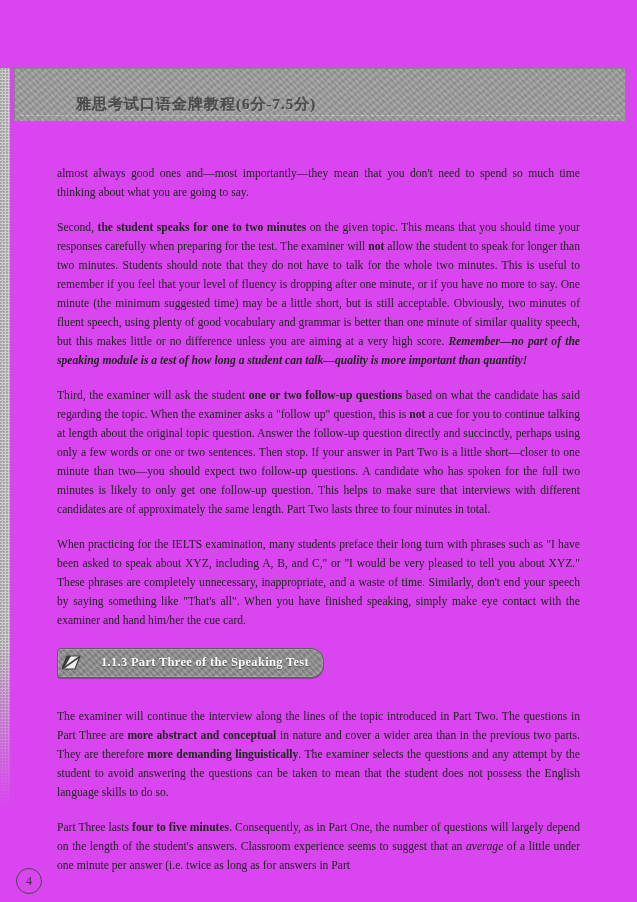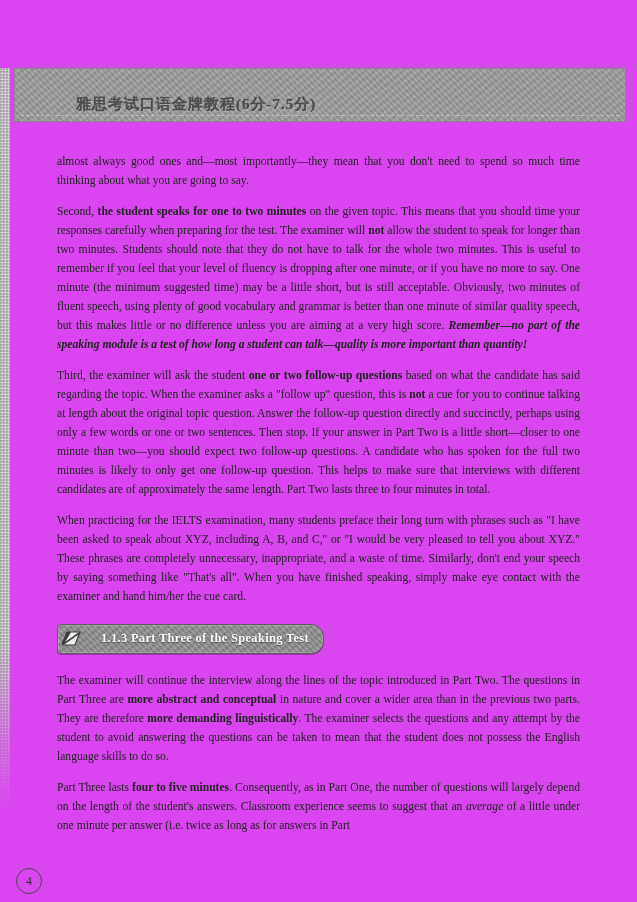--- a/index.html
+++ b/index.html
@@ -70,21 +70,21 @@
   .content {
     position: absolute;
     left: 57px;
     top: 148px;
     width: 523px;
     color: #222;
     font-size: 11.6px;
     line-height: 19px;
     text-align: justify;
   }
-  .para { margin: 4px 0 12px 0; }
+  .para { margin: 16px 0 12px 0; }
   .b  { font-weight: bold; }
   .i  { font-style: italic; }
   .bi { font-weight: bold; font-style: italic; }
 
   
   .badge {
     display: inline-flex;
     align-items: center;
     gap: 20px;
     margin: 6px 0 13px 0;

